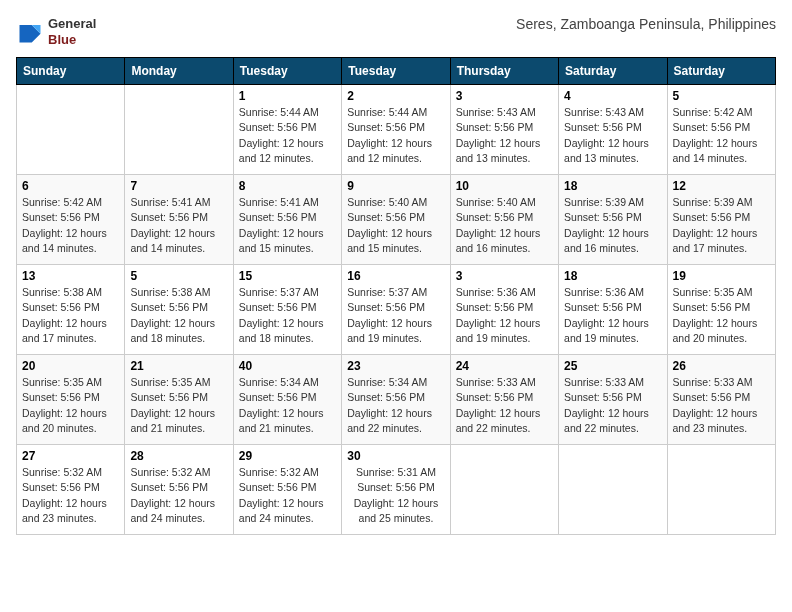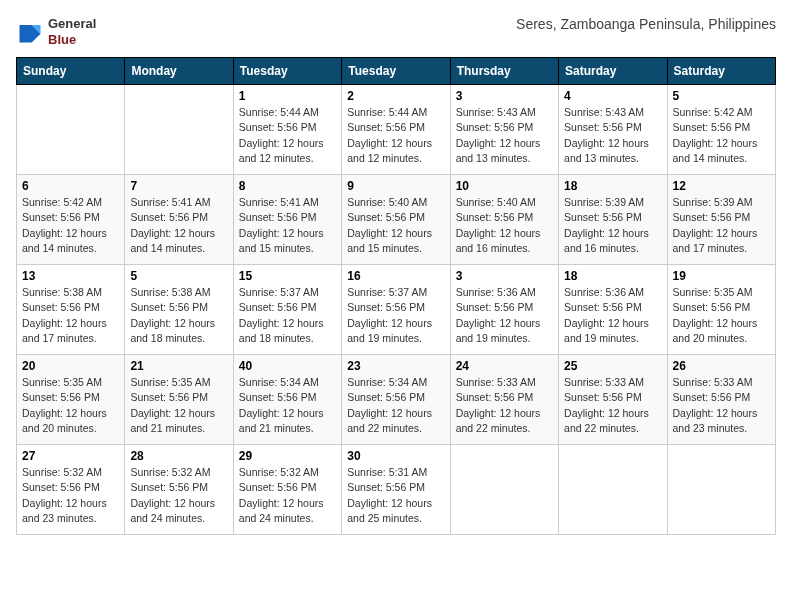--- a/index.html
+++ b/index.html
@@ -327,21 +327,21 @@
         </td>
         <td>
           <span class="day-num">29</span>
           <div class="day-info" style="white-space: pre-line;">Sunrise: 5:32 AM
 Sunset: 5:56 PM
 Daylight: 12 hours
 and 24 minutes.</div>
         </td>
         <td>
           <span class="day-num">30</span>
-          <div class="day-info" style="white-space: pre-line;">Sunrise: 5:31 AM
+          <div class="day-info" style="white-space: pre-line; text-align: center;">Sunrise: 5:31 AM
 Sunset: 5:56 PM
 Daylight: 12 hours
 and 25 minutes.</div>
         </td>
         <td class="empty"></td>
         <td class="empty"></td>
         <td class="empty"></td>
       </tr>
     </tbody>
 </table>

